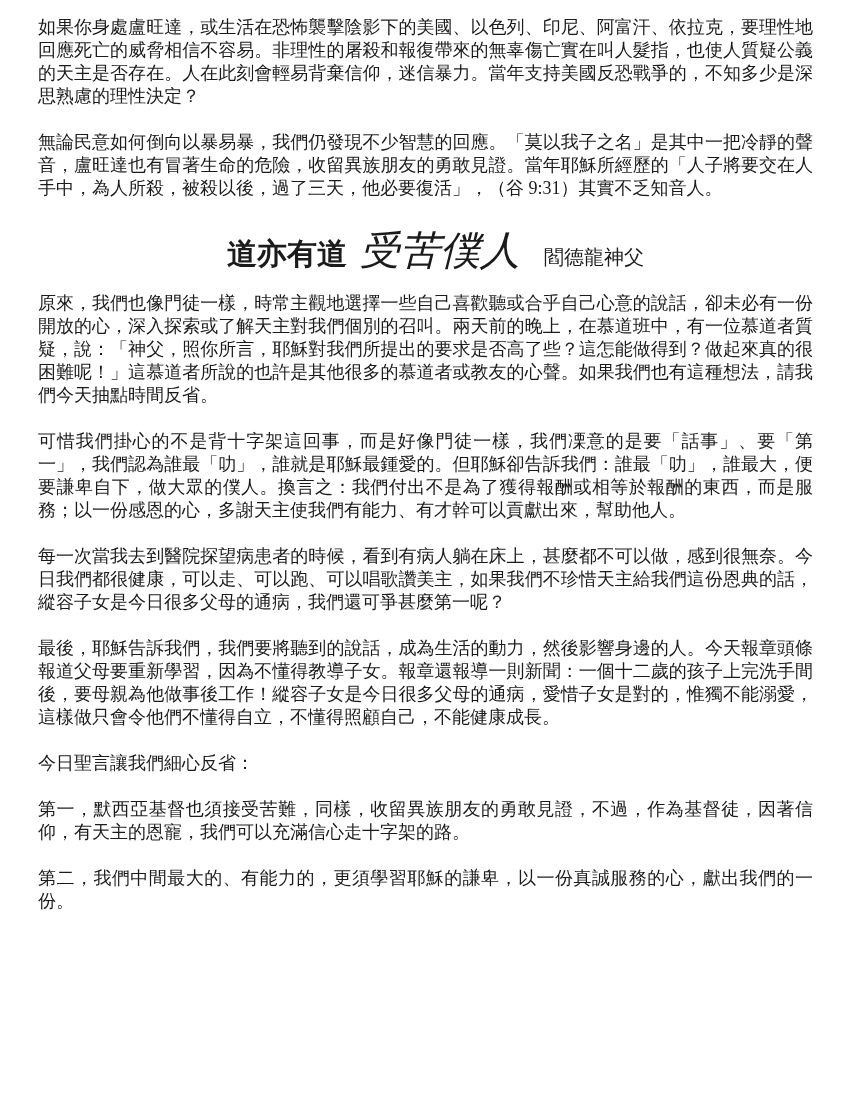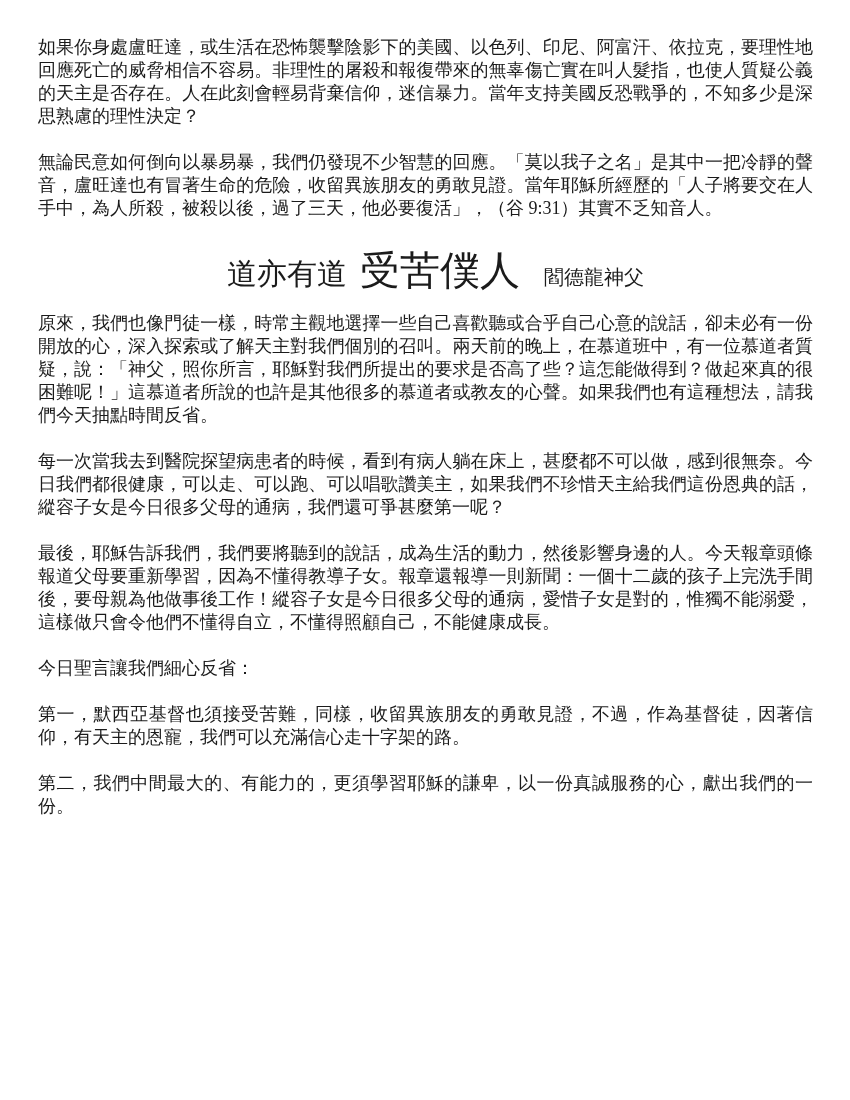--- a/index.html
+++ b/index.html
@@ -5,47 +5,48 @@
   html, body {
     margin: 0;
     padding: 0;
     background: #ffffff;
   }
   .page {
     width: 850px;
     height: 1100px;
     box-sizing: border-box;
     background: #ffffff;
-    padding: 36px 37px 0 38px;
+    padding: 16px 37px 0 38px;
     overflow: hidden;
     font-family: "Liberation Serif", "DejaVu Serif", serif;
     color: #1b1b1b;
   }
   .para {
     margin: 0 0 23px 0;
     font-size: 18px;
     line-height: 23px;
     text-align: justify;
     text-justify: inter-ideograph;
     letter-spacing: 0;
   }
   .title-block {
     text-align: center;
     margin: 2px 0 14px 0;
     white-space: nowrap;
   }
   .title-part1 {
     font-size: 30px;
-    font-weight: normal;
+    font-weight: bold;
     margin-left: 20px;
   }
   .title-part2 {
     font-size: 40px;
     font-weight: normal;
     margin-left: 9px;
+    font-style: italic;
   }
   .title-author {
     font-size: 20px;
     font-weight: normal;
     margin-left: 20px;
   }
 </style>
 </head>
 <body>
 
@@ -54,19 +55,20 @@
   <p class="para">如果你身處盧旺達，或生活在恐怖襲擊陰影下的美國、以色列、印尼、阿富汗、依拉克，要理性地回應死亡的威脅相信不容易。非理性的屠殺和報復帶來的無辜傷亡實在叫人髮指，也使人質疑公義的天主是否存在。人在此刻會輕易背棄信仰，迷信暴力。當年支持美國反恐戰爭的，不知多少是深思熟慮的理性決定？</p>
   <p class="para">無論民意如何倒向以暴易暴，我們仍發現不少智慧的回應。「莫以我子之名」是其中一把冷靜的聲音，盧旺達也有冒著生命的危險，收留異族朋友的勇敢見證。當年耶穌所經歷的「人子將要交在人手中，為人所殺，被殺以後，過了三天，他必要復活」，（谷 9:31）其實不乏知音人。</p>
 
   <div class="title-block">
     <span class="title-part1">道亦有道</span>
     <span class="title-part2">受苦僕人</span>
     <span class="title-author">閻德龍神父</span>
   </div>
 
   <p class="para">原來，我們也像門徒一樣，時常主觀地選擇一些自己喜歡聽或合乎自己心意的說話，卻未必有一份開放的心，深入探索或了解天主對我們個別的召叫。兩天前的晚上，在慕道班中，有一位慕道者質疑，說：「神父，照你所言，耶穌對我們所提出的要求是否高了些？這怎能做得到？做起來真的很困難呢！」這慕道者所說的也許是其他很多的慕道者或教友的心聲。如果我們也有這種想法，請我們今天抽點時間反省。</p>
+  <p class="para">可惜我們掛心的不是背十字架這回事，而是好像門徒一樣，我們凓意的是要「話事」、要「第一」，我們認為誰最「叻」，誰就是耶穌最鍾愛的。但耶穌卻告訴我們：誰最「叻」，誰最大，便要謙卑自下，做大眾的僕人。換言之：我們付出不是為了獲得報酬或相等於報酬的東西，而是服務；以一份感恩的心，多謝天主使我們有能力、有才幹可以貢獻出來，幫助他人。</p>
   <p class="para">每一次當我去到醫院探望病患者的時候，看到有病人躺在床上，甚麼都不可以做，感到很無奈。今日我們都很健康，可以走、可以跑、可以唱歌讚美主，如果我們不珍惜天主給我們這份恩典的話，縱容子女是今日很多父母的通病，我們還可爭甚麼第一呢？</p>
   <p class="para">最後，耶穌告訴我們，我們要將聽到的說話，成為生活的動力，然後影響身邊的人。今天報章頭條報道父母要重新學習，因為不懂得教導子女。報章還報導一則新聞：一個十二歲的孩子上完洗手間後，要母親為他做事後工作！縱容子女是今日很多父母的通病，愛惜子女是對的，惟獨不能溺愛，這樣做只會令他們不懂得自立，不懂得照顧自己，不能健康成長。</p>
   <p class="para">今日聖言讓我們細心反省：</p>
   <p class="para">第一，默西亞基督也須接受苦難，同樣，收留異族朋友的勇敢見證，不過，作為基督徒，因著信仰，有天主的恩寵，我們可以充滿信心走十字架的路。</p>
   <p class="para">第二，我們中間最大的、有能力的，更須學習耶穌的謙卑，以一份真誠服務的心，獻出我們的一份。</p>
 
 </div>
 
 </body></html>

